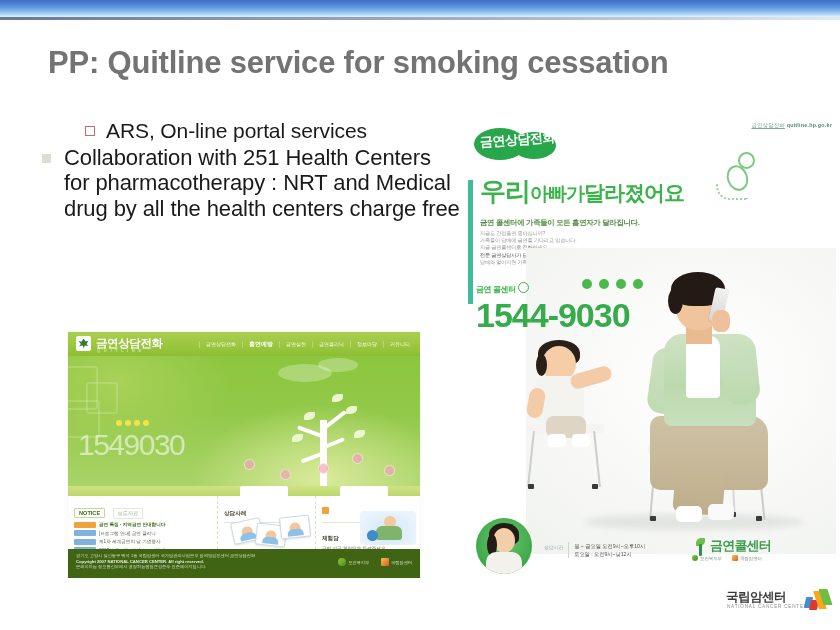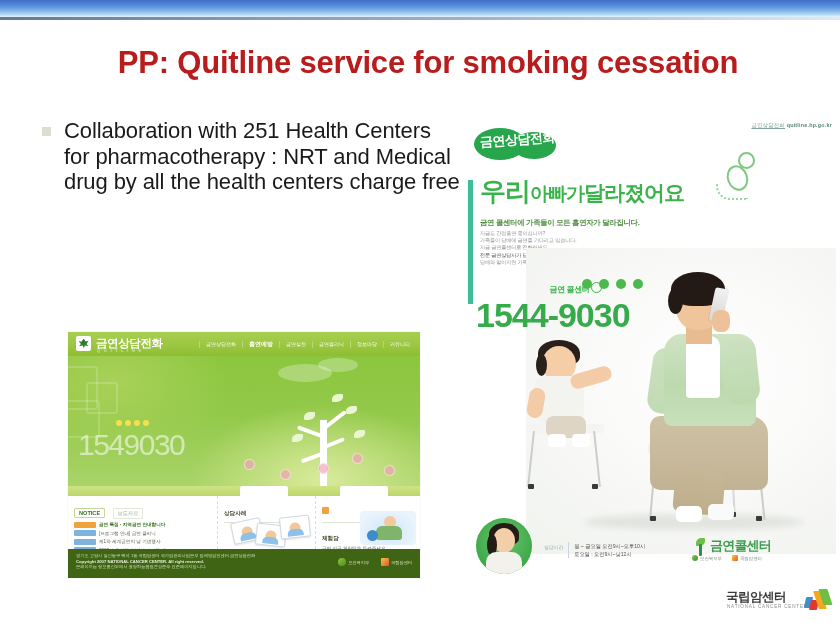--- a/index.html
+++ b/index.html
@@ -36,24 +36,23 @@
   }
 
   
   .slide-title {
     position: absolute;
     left: 48px;
     top: 45px;
     width: 760px;
     font-size: 31px;
     font-weight: bold;
-    color: #b91c1c;
+    color: #737373;
     letter-spacing: -0.2px;
     white-space: nowrap;
-    text-align: center;
   }
 
   
   .body-block {
     position: absolute;
     left: 42px;
     top: 118px;
     width: 420px;
   }
   .bullet-row {
@@ -591,20 +590,24 @@
 
 <div class="top-banner"></div>
 <div class="top-banner-hairline"></div>
 
 <div class="slide-title">PP: Quitline service for smoking cessation</div>
 
 <div class="body-block">
 
 
 
+  <div class="bullet-row lvl2">
+    <span class="marker-hollow"></span>
+    <span class="bullet-text">ARS, On-line portal services</span>
+  </div>
 
   <div class="bullet-row lvl1">
     <span class="marker-sq"></span>
     <span class="bullet-text">Collaboration with 251 Health Centers for pharmacotherapy : NRT and Medical drug by all the health centers charge free</span>
   </div>
 
 </div>
 
 <div class="site-shot">
 
@@ -812,21 +815,21 @@
     <span class="m-neck"></span>
     <span class="m-head"></span>
     <span class="m-ear"></span>
     <span class="m-hair"></span>
     <span class="m-hair2"></span>
     <span class="m-phone"></span>
     <span class="m-hand"></span>
   </div>
 
   <div class="poster-callwrap">
-    <div style="position:relative;text-align:center;">
+    <div style="position:relative;">
       <span class="poster-calllabel"><span>금연 콜센터</span><i class="ic"></i></span>
       <span class="poster-dots">
           <i></i>
           <i></i>
           <i></i>
           <i></i>
         </span>
     </div>
     <div class="poster-number">1544-9030</div>
   </div>

